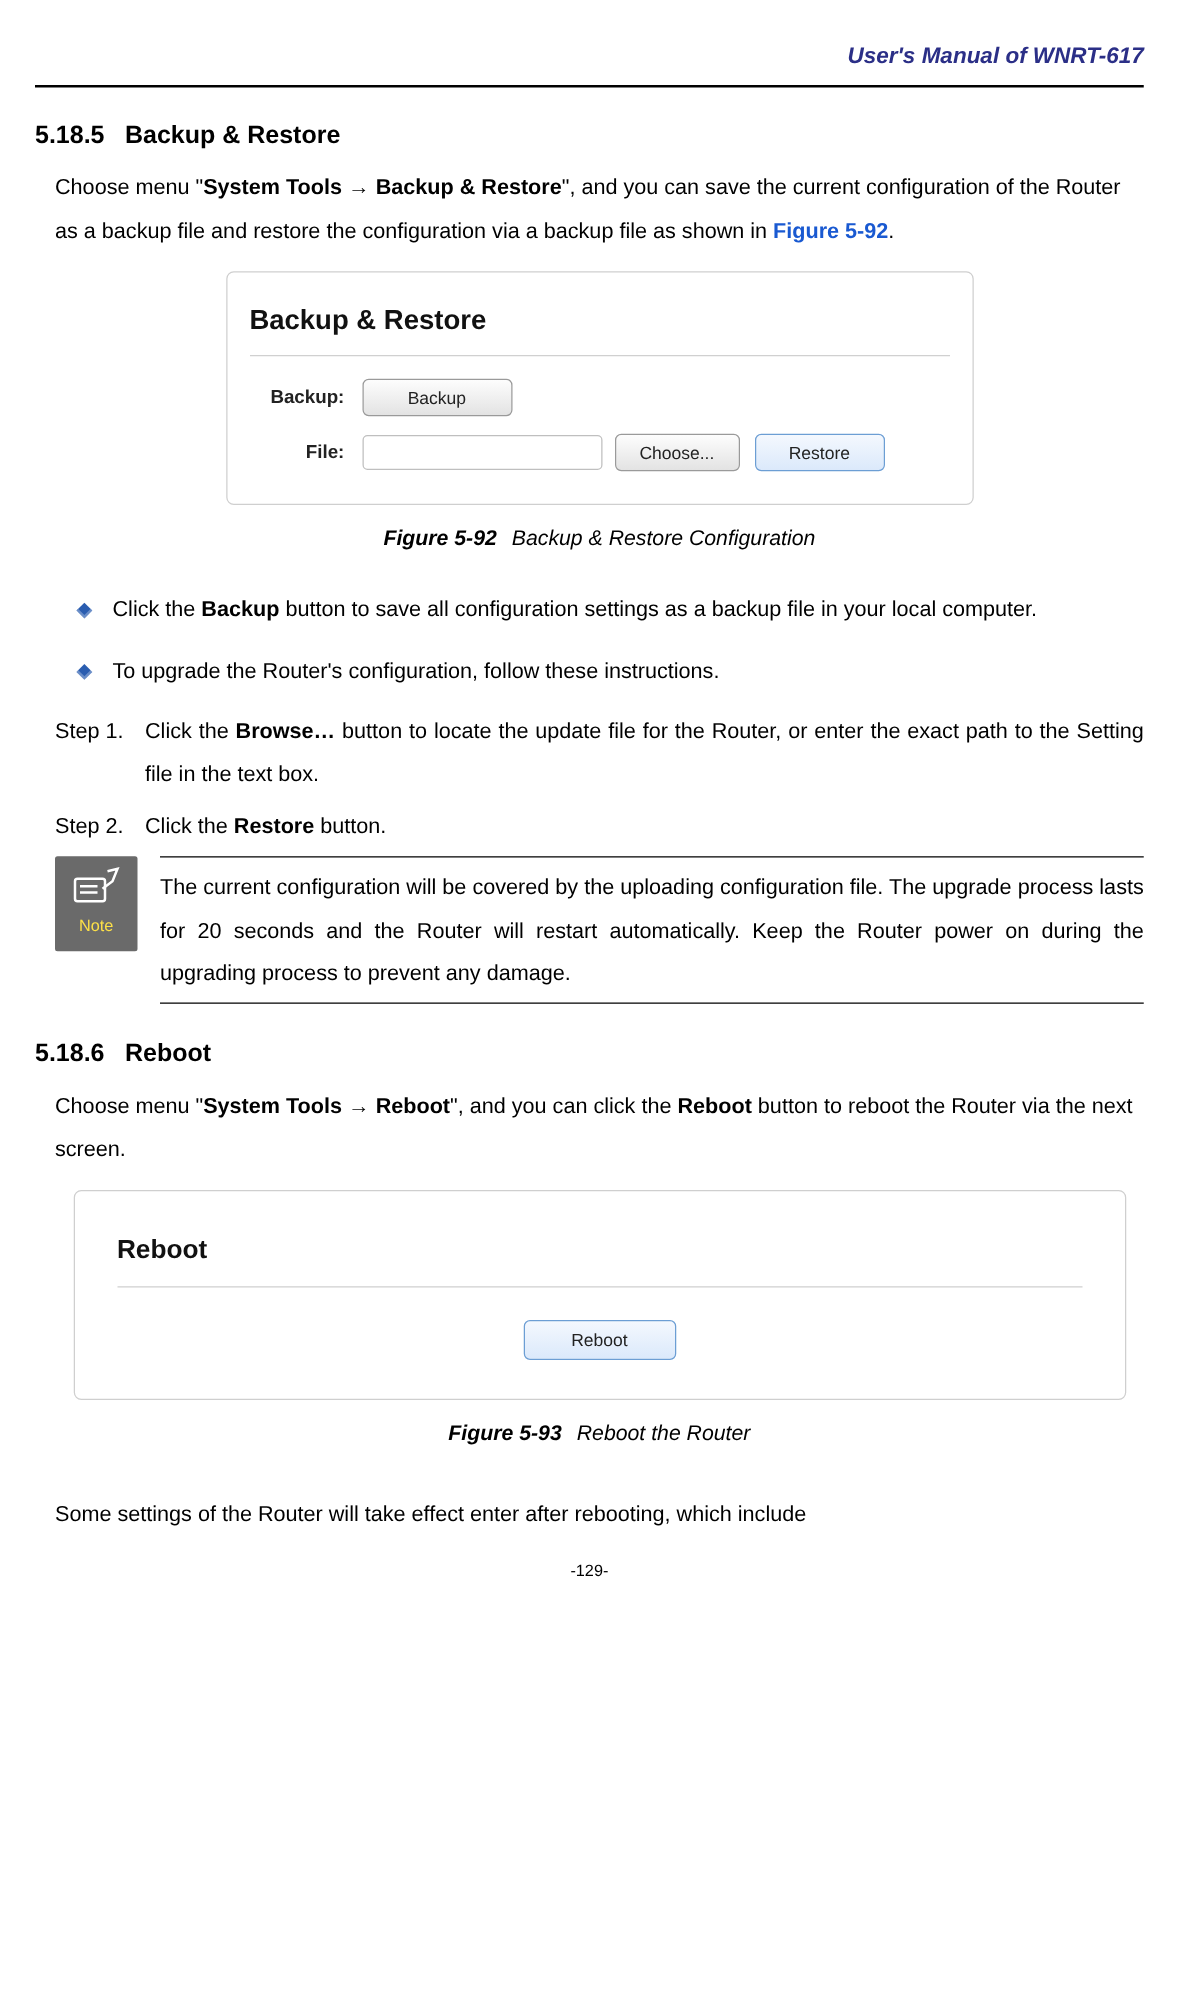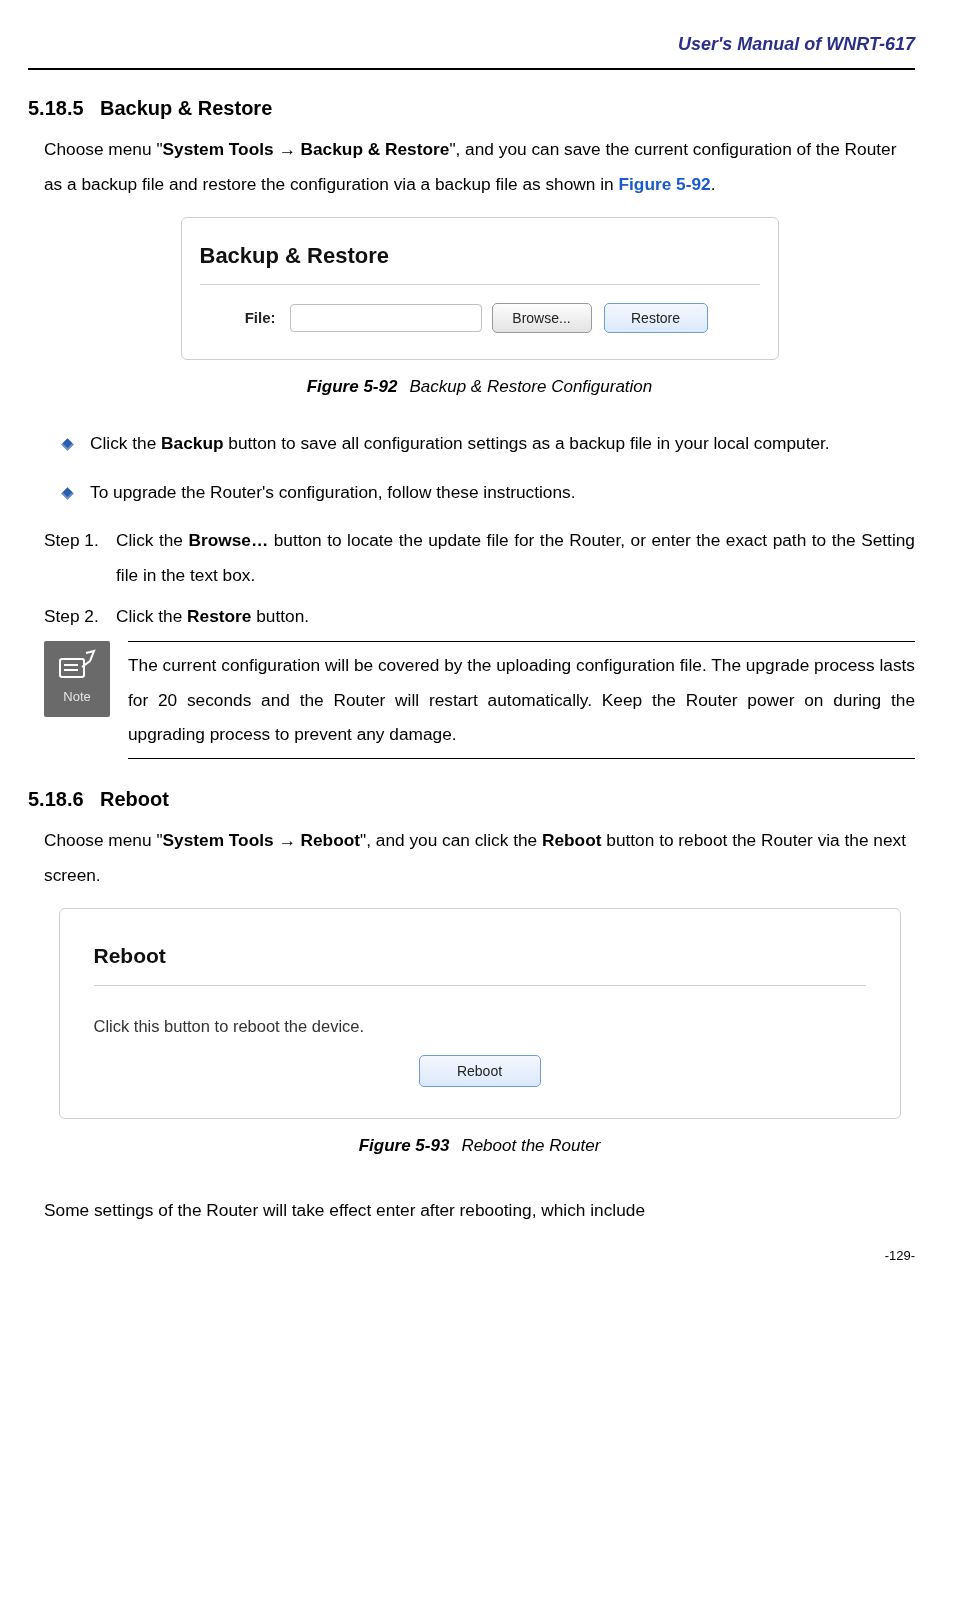--- a/index.html
+++ b/index.html
@@ -35,33 +35,33 @@
   
   .steps{margin:0 0 8px 0;}
   .step-row{display:flex;margin:0 0 6px 0;}
   .step-row .s-lab{flex:0 0 72px;}
   .step-row .s-txt{flex:1;text-align:justify;}
   
   .note-wrap{display:flex;align-items:flex-start;margin:6px 0 20px 0;}
   .note-icon{width:66px;flex:0 0 66px;margin-right:18px;}
   .note-icon .sq{width:66px;height:76px;background:#6a6a6a;display:flex;flex-direction:column;align-items:center;justify-content:center;border-radius:2px;}
   .note-icon svg{display:block;}
-  .note-icon .ntext{color:#e5e5e5;font-size:13px;margin-top:3px;}
+  .note-icon .ntext{color:#fde047;font-size:13px;margin-top:3px;}
   .note-body{flex:1;text-align:justify;}
   .note-body .line{border:none;border-top:1.2px solid #000;margin:0 0 6px 0;}
   .note-body .line2{border:none;border-top:1.2px solid #000;margin:6px 0 0 0;}
   
   .panel93{width:840px;margin:0 auto;border:1px solid #cfcfcf;border-radius:6px;padding:22px 0 30px 0;text-align:left;background:#fff;}
   .panel93-inner{padding:0 34px;}
   .panel93 .title{font-weight:bold;font-size:21px;color:#111;margin:4px 0 8px 0;}
   .panel93 .sep{border:none;border-top:1px solid #d0d0d0;margin:0 0 24px 0;}
   .panel93 .msg{font-size:16.5px;color:#333;margin-bottom:10px;}
   .panel93 .btnrow{text-align:center;}
   .btn-reboot{width:120px;height:30px;border-color:#6c9ed4;background:linear-gradient(#f4f8fe,#dbe9fb);}
-  .footer{text-align:right;font-size:13px;margin-top:12px;}
+  .footer{text-align:center;font-size:13px;margin-top:12px;}
 </style>
 </head>
 <body>
 
 <div class="page">
   <div class="inner">
 
     <div class="header-title">User's  Manual  of  WNRT-617</div>
     <hr class="hr-top">
 
@@ -71,24 +71,28 @@
 
     <div class="body-indent">
       <p class="paragraph">
         <span>Choose menu "</span><span class="b">System Tools</span><span>  →  </span><span class="b">Backup &amp; Restore</span><span>", and you can save the current configuration of the Router as a backup file and restore the configuration via a backup file as shown in </span><span class="figref">Figure 5-92</span><span>.</span>
       </p>
 
       <div class="fig-wrap">
         <div class="panel92">
           <div class="title">Backup &amp; Restore</div>
           <hr class="sep">
+          <div class="row">
+            <div class="lab">Backup:</div>
+            <div class="btn btn-backup">Backup</div>
+          </div>
           <div class="row" style="margin-bottom:0;">
             <div class="lab">File:</div>
             <div class="file-input"></div>
-            <div class="btn btn-browse">Browse...</div>
+            <div class="btn btn-browse">Choose...</div>
             <div class="btn btn-restore">Restore</div>
           </div>
         </div>
       </div>
       <div class="caption">
         <span class="cap-b">Figure 5-92</span><span>Backup &amp; Restore Configuration</span>
       </div>
 
       <div class="diamond-item">
         <div class="mark"><span></span></div>
@@ -143,21 +147,20 @@
     <div class="body-indent">
       <p class="paragraph">
         <span>Choose menu "</span><span class="b">System Tools</span><span>  →  </span><span class="b">Reboot</span><span>", and you can click the </span><span class="b">Reboot</span><span> button to reboot the Router via the next screen.</span>
       </p>
 
       <div class="fig-wrap">
         <div class="panel93">
           <div class="panel93-inner">
             <div class="title">Reboot</div>
             <hr class="sep">
-            <div class="msg">Click this button to reboot the device.</div>
           </div>
           <div class="btnrow">
             <div class="btn btn-reboot">Reboot</div>
           </div>
         </div>
       </div>
       <div class="caption">
         <span class="cap-b">Figure 5-93</span><span>Reboot the Router</span>
       </div>
 

